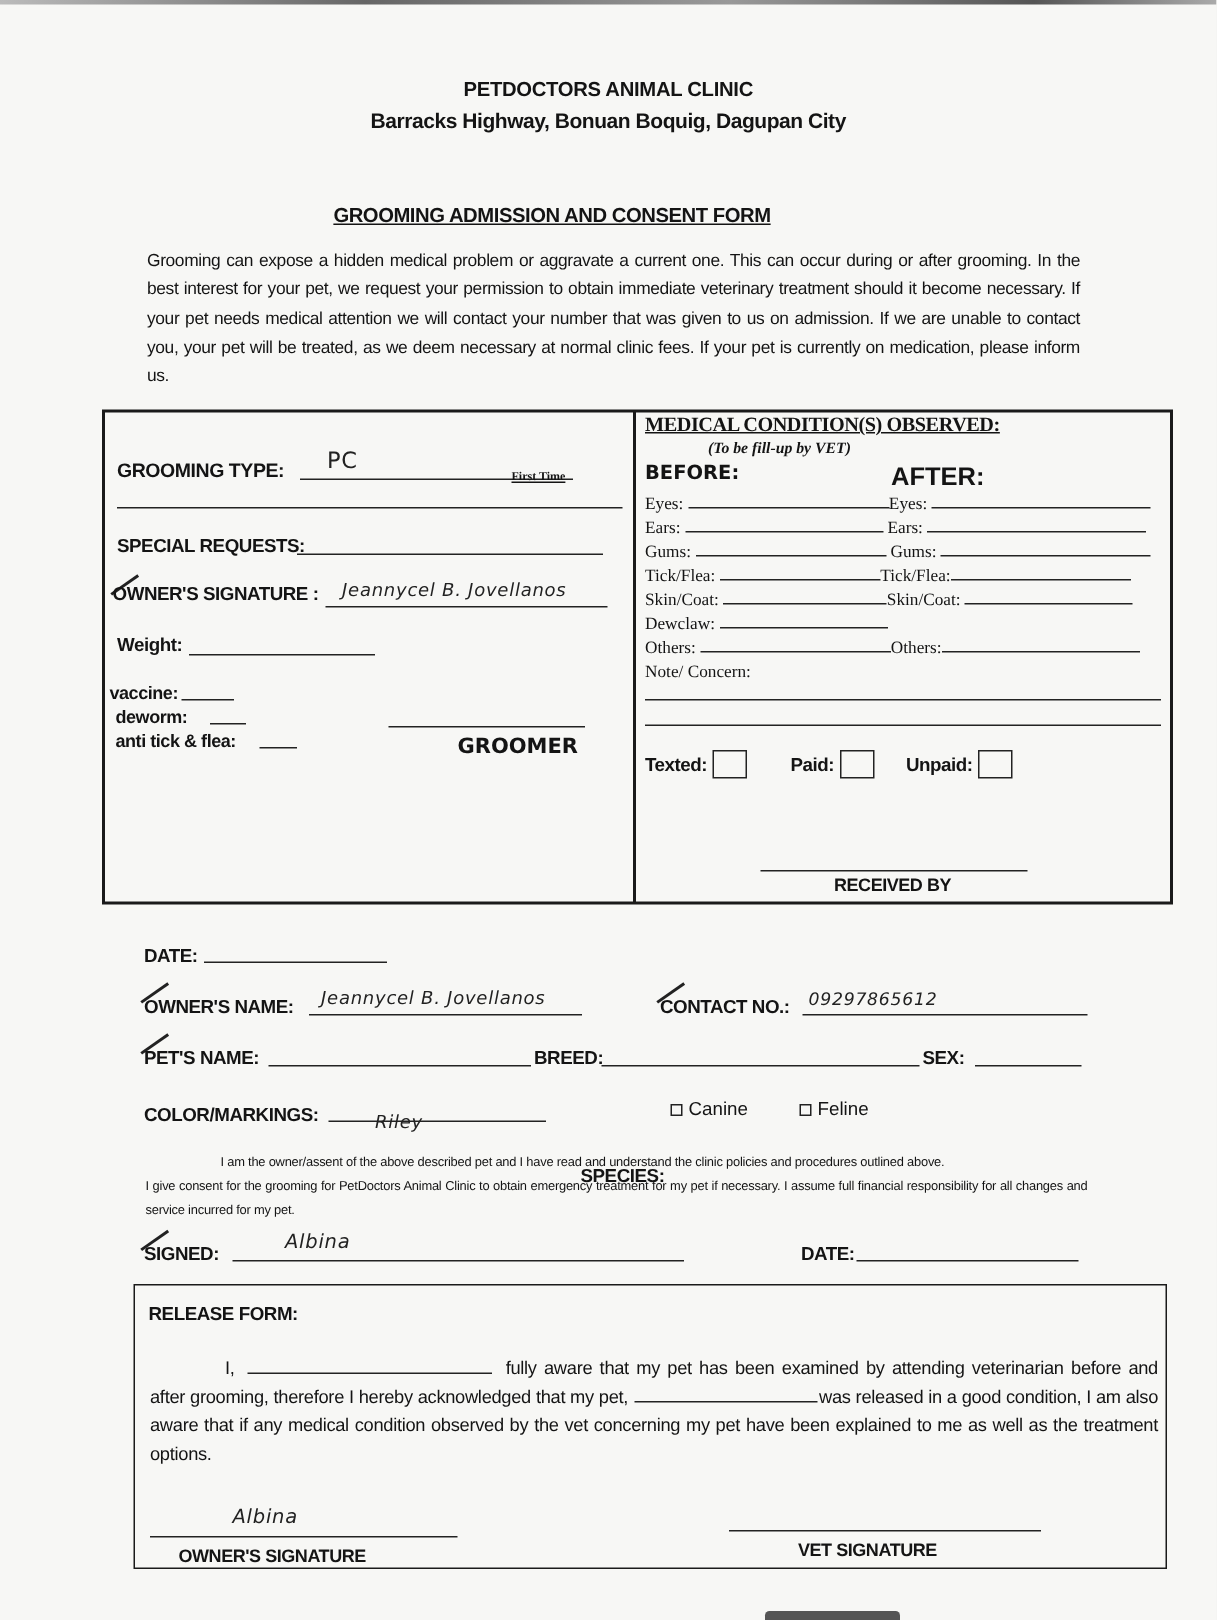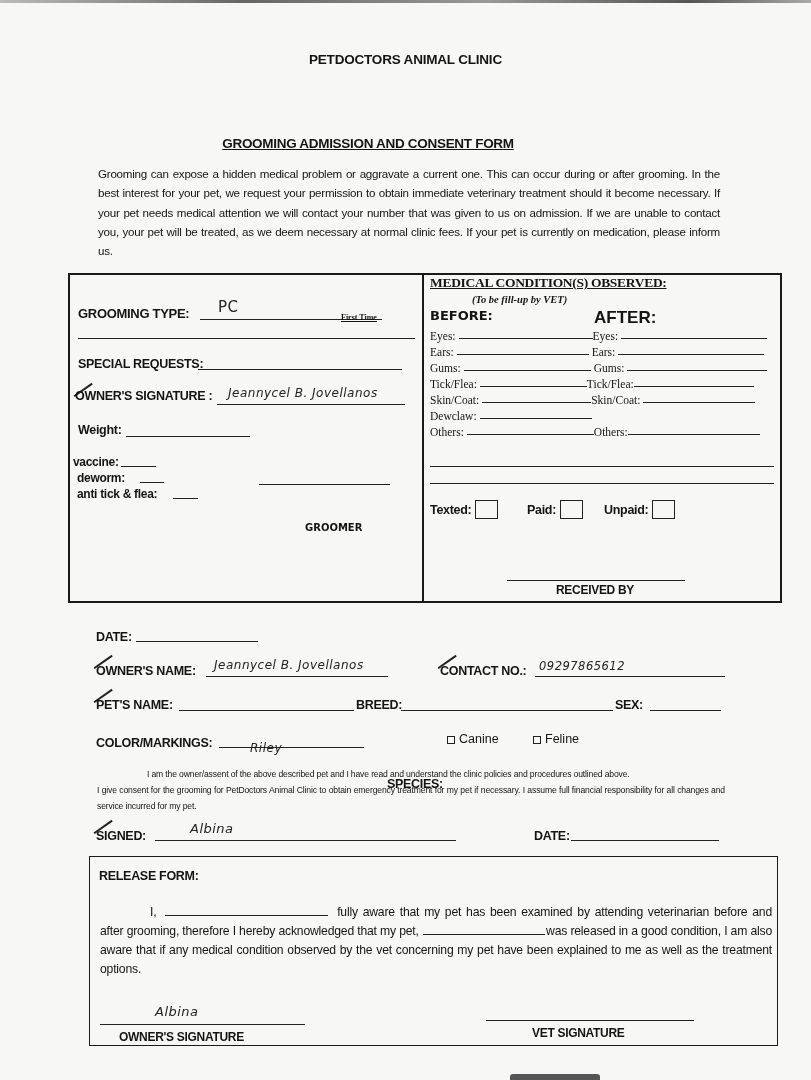--- a/index.html
+++ b/index.html
@@ -27,20 +27,21 @@
   .release-p { left: 100px; width: 672px; top: 903px; font-size: 12.2px; line-height: 19px; text-align: justify; letter-spacing: -0.2px; }
   .check-mark { position: absolute; width: 22px; height: 1.5px; background: #222; transform: rotate(-35deg); }
 </style>
 </head>
 <body>
 
 <div class="page">
   <div class="topedge"></div>
 
   <div class="abs hdr1">PETDOCTORS ANIMAL CLINIC</div>
+  <div class="abs hdr2">Barracks Highway, Bonuan Boquig, Dagupan City</div>
   <div class="abs ftitle">GROOMING ADMISSION AND CONSENT FORM</div>
   <div class="abs intro">Grooming can expose a hidden medical problem or aggravate a current one. This can occur during or after grooming. In the best interest for your pet, we request your permission to obtain immediate veterinary treatment should it become necessary. If your pet needs medical attention we will contact your number that was given to us on admission. If we are unable to contact you, your pet will be treated, as we deem necessary at normal clinic fees. If your pet is currently on medication, please inform us.</div>
 
   <div class="abs box" style="left:68px; top:273px; width:714px; height:330px;"></div>
   <div class="abs vline" style="left:422px; top:274px; height:328px;"></div>
 
   <div class="abs lbl" style="left:78px; top:306px; font-size:13px;">GROOMING TYPE:</div>
   <div class="abs uline" style="left:200px; top:300px; width:136px; height:20px;"></div>
   <div class="abs hand" style="left:218px; top:298px; font-size:15px; font-style:normal;">PC</div>
   <div class="abs uline" style="left:336px; top:300px; width:46px; height:20px;"></div>
@@ -59,21 +60,21 @@
   <div class="abs uline" style="left:126px; top:421px; width:124px; height:16px;"></div>
 
   <div class="abs lbl" style="left:73px; top:455px; font-size:12px;">vaccine:</div>
   <div class="abs uline" style="left:121px; top:452px; width:35px; height:15px;"></div>
   <div class="abs lbl" style="left:77px; top:471px; font-size:12px;">deworm:</div>
   <div class="abs uline" style="left:140px; top:468px; width:24px; height:15px;"></div>
   <div class="abs lbl" style="left:77px; top:487px; font-size:12px;">anti tick &amp; flea:</div>
   <div class="abs uline" style="left:173px; top:484px; width:25px; height:15px;"></div>
 
   <div class="abs" style="left:259px; top:484px; width:131px; border-bottom:1.2px solid #222;"></div>
-  <div class="abs" style="left:305px; top:490px; font-size:10px; font-weight:bold; font-family:'DejaVu Sans', sans-serif;margin-top:32px;">GROOMER</div>
+  <div class="abs" style="left:305px; top:490px; font-size:14px; font-weight:bold; font-family:'DejaVu Sans', sans-serif;">GROOMER</div>
 
   <div class="abs serif" style="left:430px; top:275px; font-size:13.5px; font-weight:bold; text-decoration:underline; letter-spacing:-0.3px;">MEDICAL CONDITION(S) OBSERVED:</div>
   <div class="abs serif" style="left:430px; top:294px; font-size:10.5px; font-weight:bold; font-style:italic;margin-left:42px;">(To be fill-up by VET)</div>
   <div class="abs" style="left:430px; top:308px; font-size:13px; font-weight:900; font-family:'DejaVu Sans', sans-serif;">BEFORE:</div>
   <div class="abs" style="left:594px; top:308px; font-size:17px; font-weight:900; font-family:Liberation Sans, sans-serif;text-align:center;">AFTER:</div>
 
   <div class="abs" style="left:430px; top:326px; width:345px;">
     <div class="mc-row">
       <span class="l">Eyes:</span>
       <span class="u" style="width:134px; margin-left:3px;"></span>
@@ -106,20 +107,23 @@
     </div>
     <div class="mc-row">
       <span class="l">Dewclaw:</span>
       <span class="u" style="width:112px; margin-left:3px;"></span>
     </div>
     <div class="mc-row">
       <span class="l">Others:</span>
       <span class="u" style="width:127px; margin-left:3px;"></span>
       <span class="l">Others:</span>
       <span class="u" style="width:132px;"></span>
+    </div>
+    <div class="mc-row">
+      <span class="l">Note/ Concern:</span>
     </div>
   </div>
   <div class="abs" style="left:430px; top:466px; width:344px; border-bottom:1.2px solid #222;"></div>
   <div class="abs" style="left:430px; top:483px; width:344px; border-bottom:1.2px solid #222;"></div>
 
   <div class="abs lbl" style="left:430px; top:500px; display:flex; align-items:center;">
     <span>Texted:</span>
     <span class="cb"></span>
   </div>
   <div class="abs lbl" style="left:527px; top:500px; display:flex; align-items:center;">

